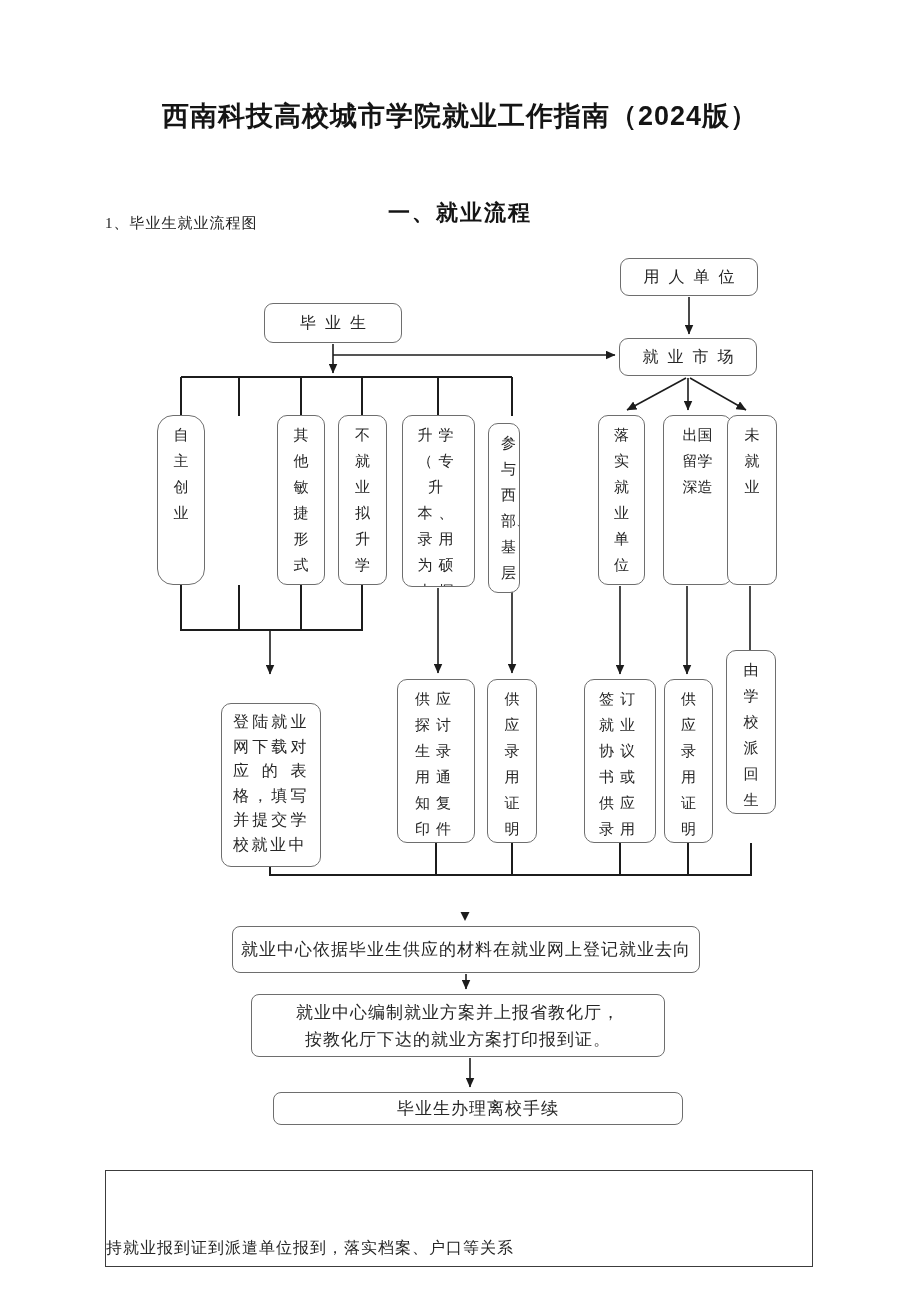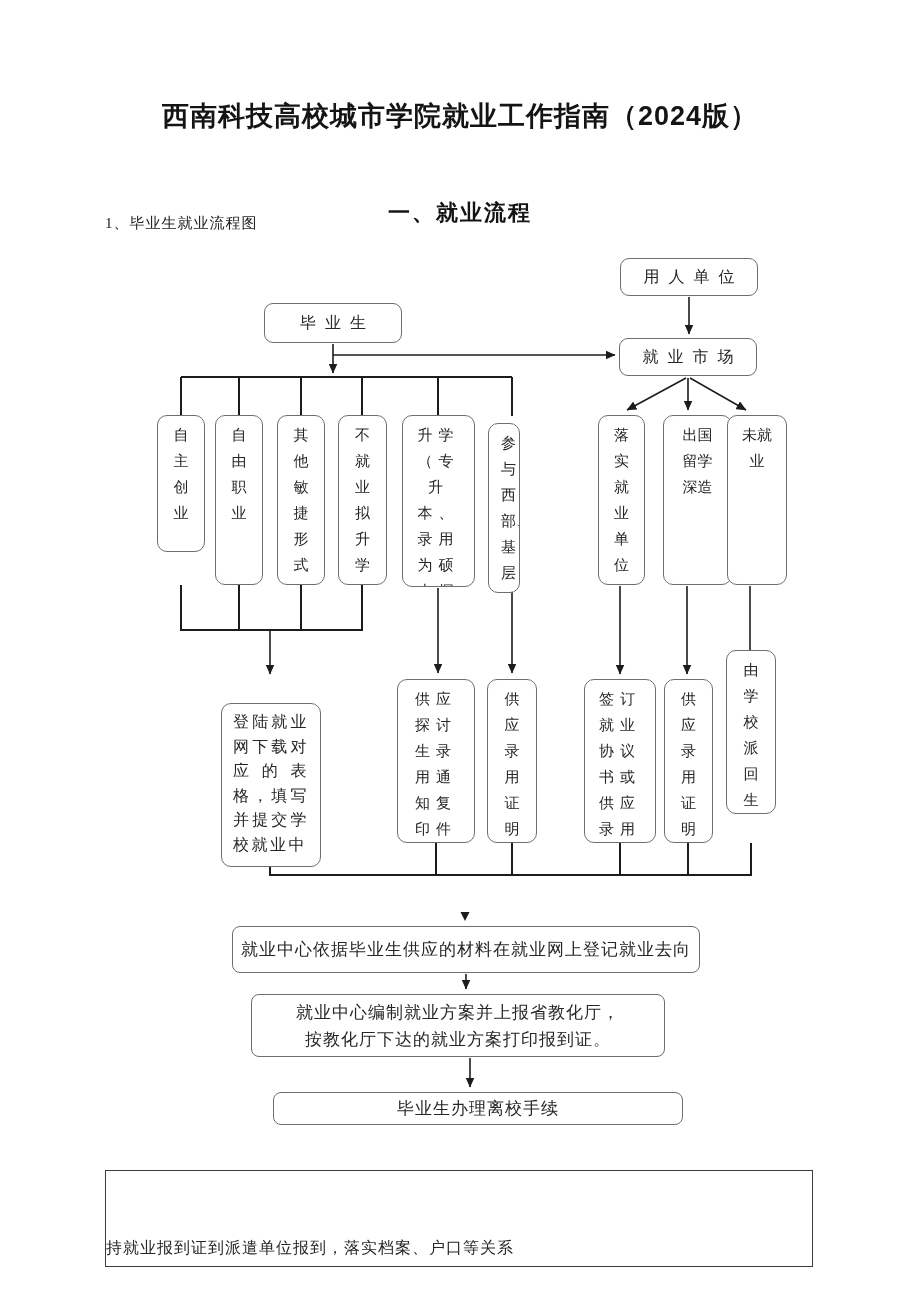--- a/index.html
+++ b/index.html
@@ -140,29 +140,28 @@
     </div>
 
   <div class="node topnode" style="left:264px;top:303px;width:138px;height:40px;">
       <span>毕业生</span>
     </div>
 
   <div class="node topnode" style="left:619px;top:338px;width:138px;height:38px;">
       <span>就业市场</span>
     </div>
 
-  <div class="node vnode" style="left:157px;top:415px;width:48px;height:137px;">自主创业</div>
-  <div class="node vnode" style="left:215px;top:415px;width:48px;height:170px;">自由职业</div>
+  <div class="node vnode" style="left:157px;top:415px;width:48px;height:170px;border-radius:16px;">自主创业</div>
   <div class="node vnode" style="left:277px;top:415px;width:48px;height:170px;">其他敏捷形式</div>
   <div class="node vnode" style="left:338px;top:415px;width:49px;height:170px;">不就业拟升学</div>
   <div class="node vnode cols2" style="left:402px;top:415px;width:73px;height:172px;">升学（专升本、录用为硕士探讨生）</div>
   <div class="node vnode" style="left:488px;top:423px;width:32px;height:170px;">参与西部、基层</div>
   <div class="node vnode" style="left:598px;top:415px;width:47px;height:170px;">落实就业单位</div>
   <div class="node vnode" style="left:663px;top:415px;width:69px;height:170px;">出国留学深造</div>
-  <div class="node vnode" style="left:727px;top:415px;width:60px;height:170px;">未就业</div>
+  <div class="node vnode" style="left:727px;top:415px;width:50px;height:170px;">未就业</div>
 
   <div class="node hnode" style="left:221px;top:679px;width:100px;height:164px;margin-top:24px;">登陆就业网下载对应的表格，填写并提交学校就业中</div>
   <div class="node vnode cols2" style="left:397px;top:679px;width:78px;height:164px;">供应探讨生录用通知复印件</div>
   <div class="node vnode" style="left:487px;top:679px;width:50px;height:164px;">供应录用证明</div>
   <div class="node vnode cols2" style="left:584px;top:679px;width:72px;height:164px;">签订就业协议书或供应录用</div>
   <div class="node vnode" style="left:664px;top:679px;width:49px;height:164px;">供应录用证明</div>
   <div class="node vnode" style="left:726px;top:650px;width:50px;height:164px;">由学校派回生</div>
 
   <div class="node wide single" style="left:232px;top:926px;width:468px;height:47px;">
       <span>就业中心依据毕业生供应的材料在就业网上登记就业去向</span>

